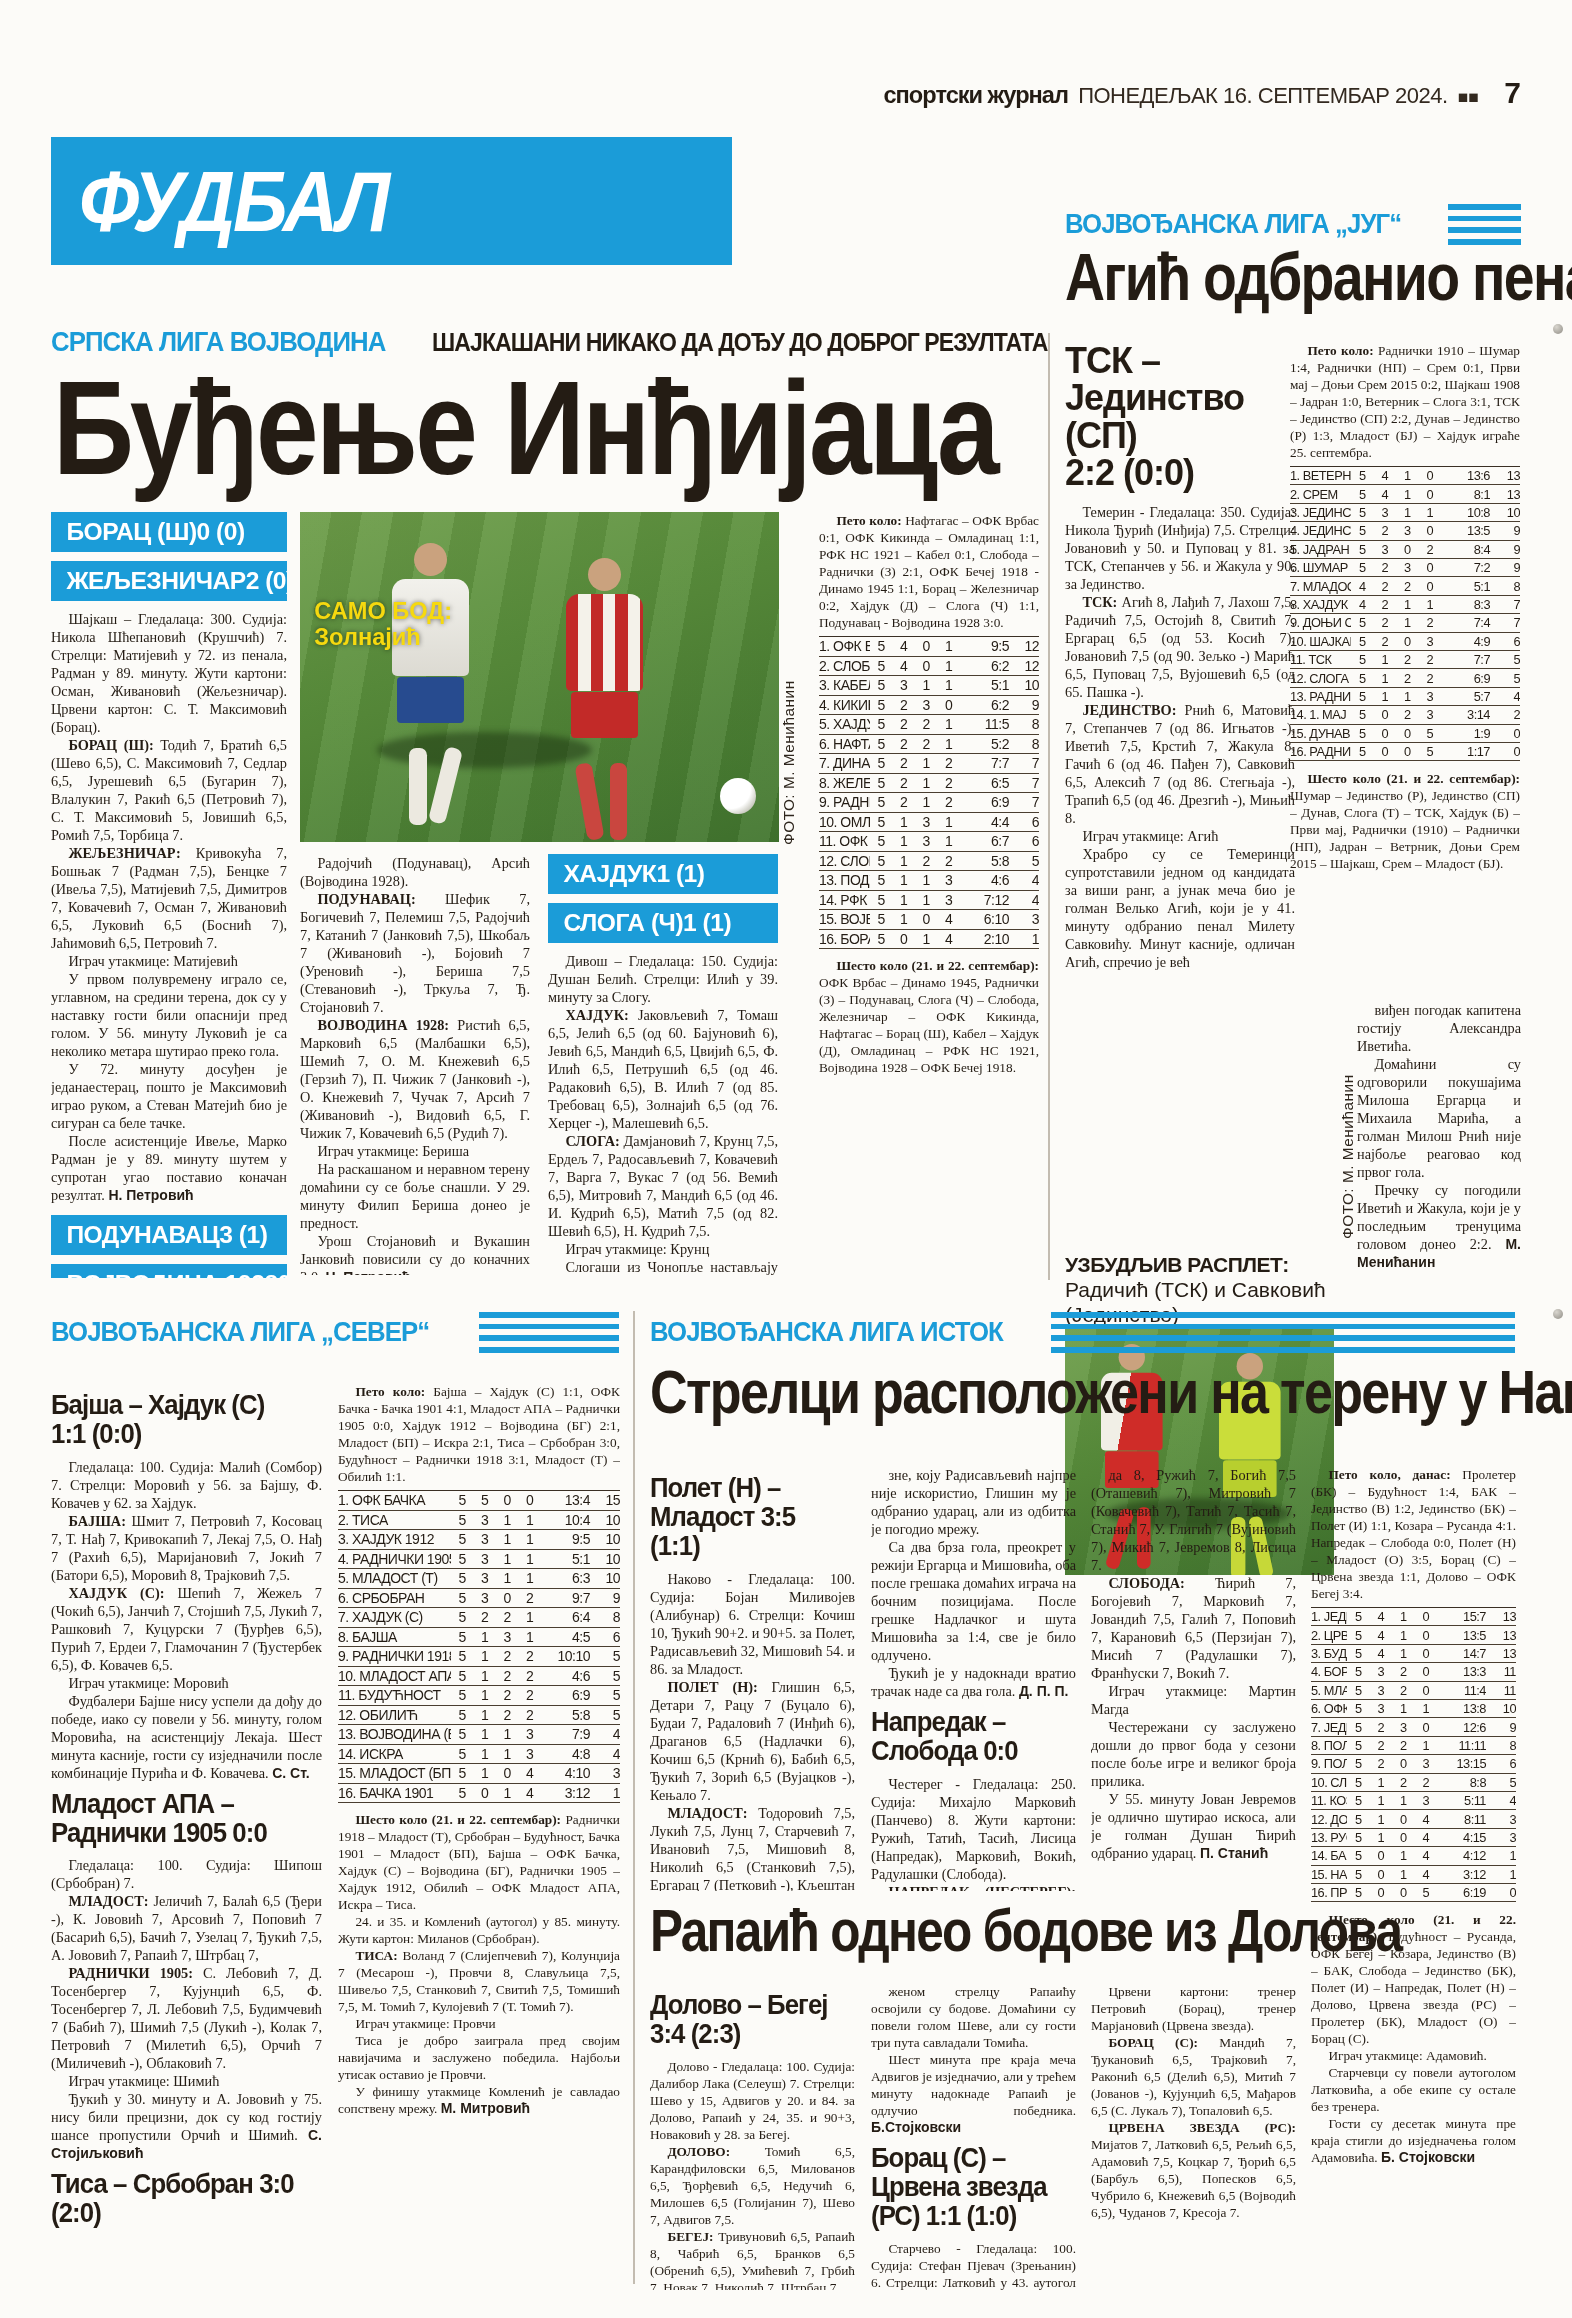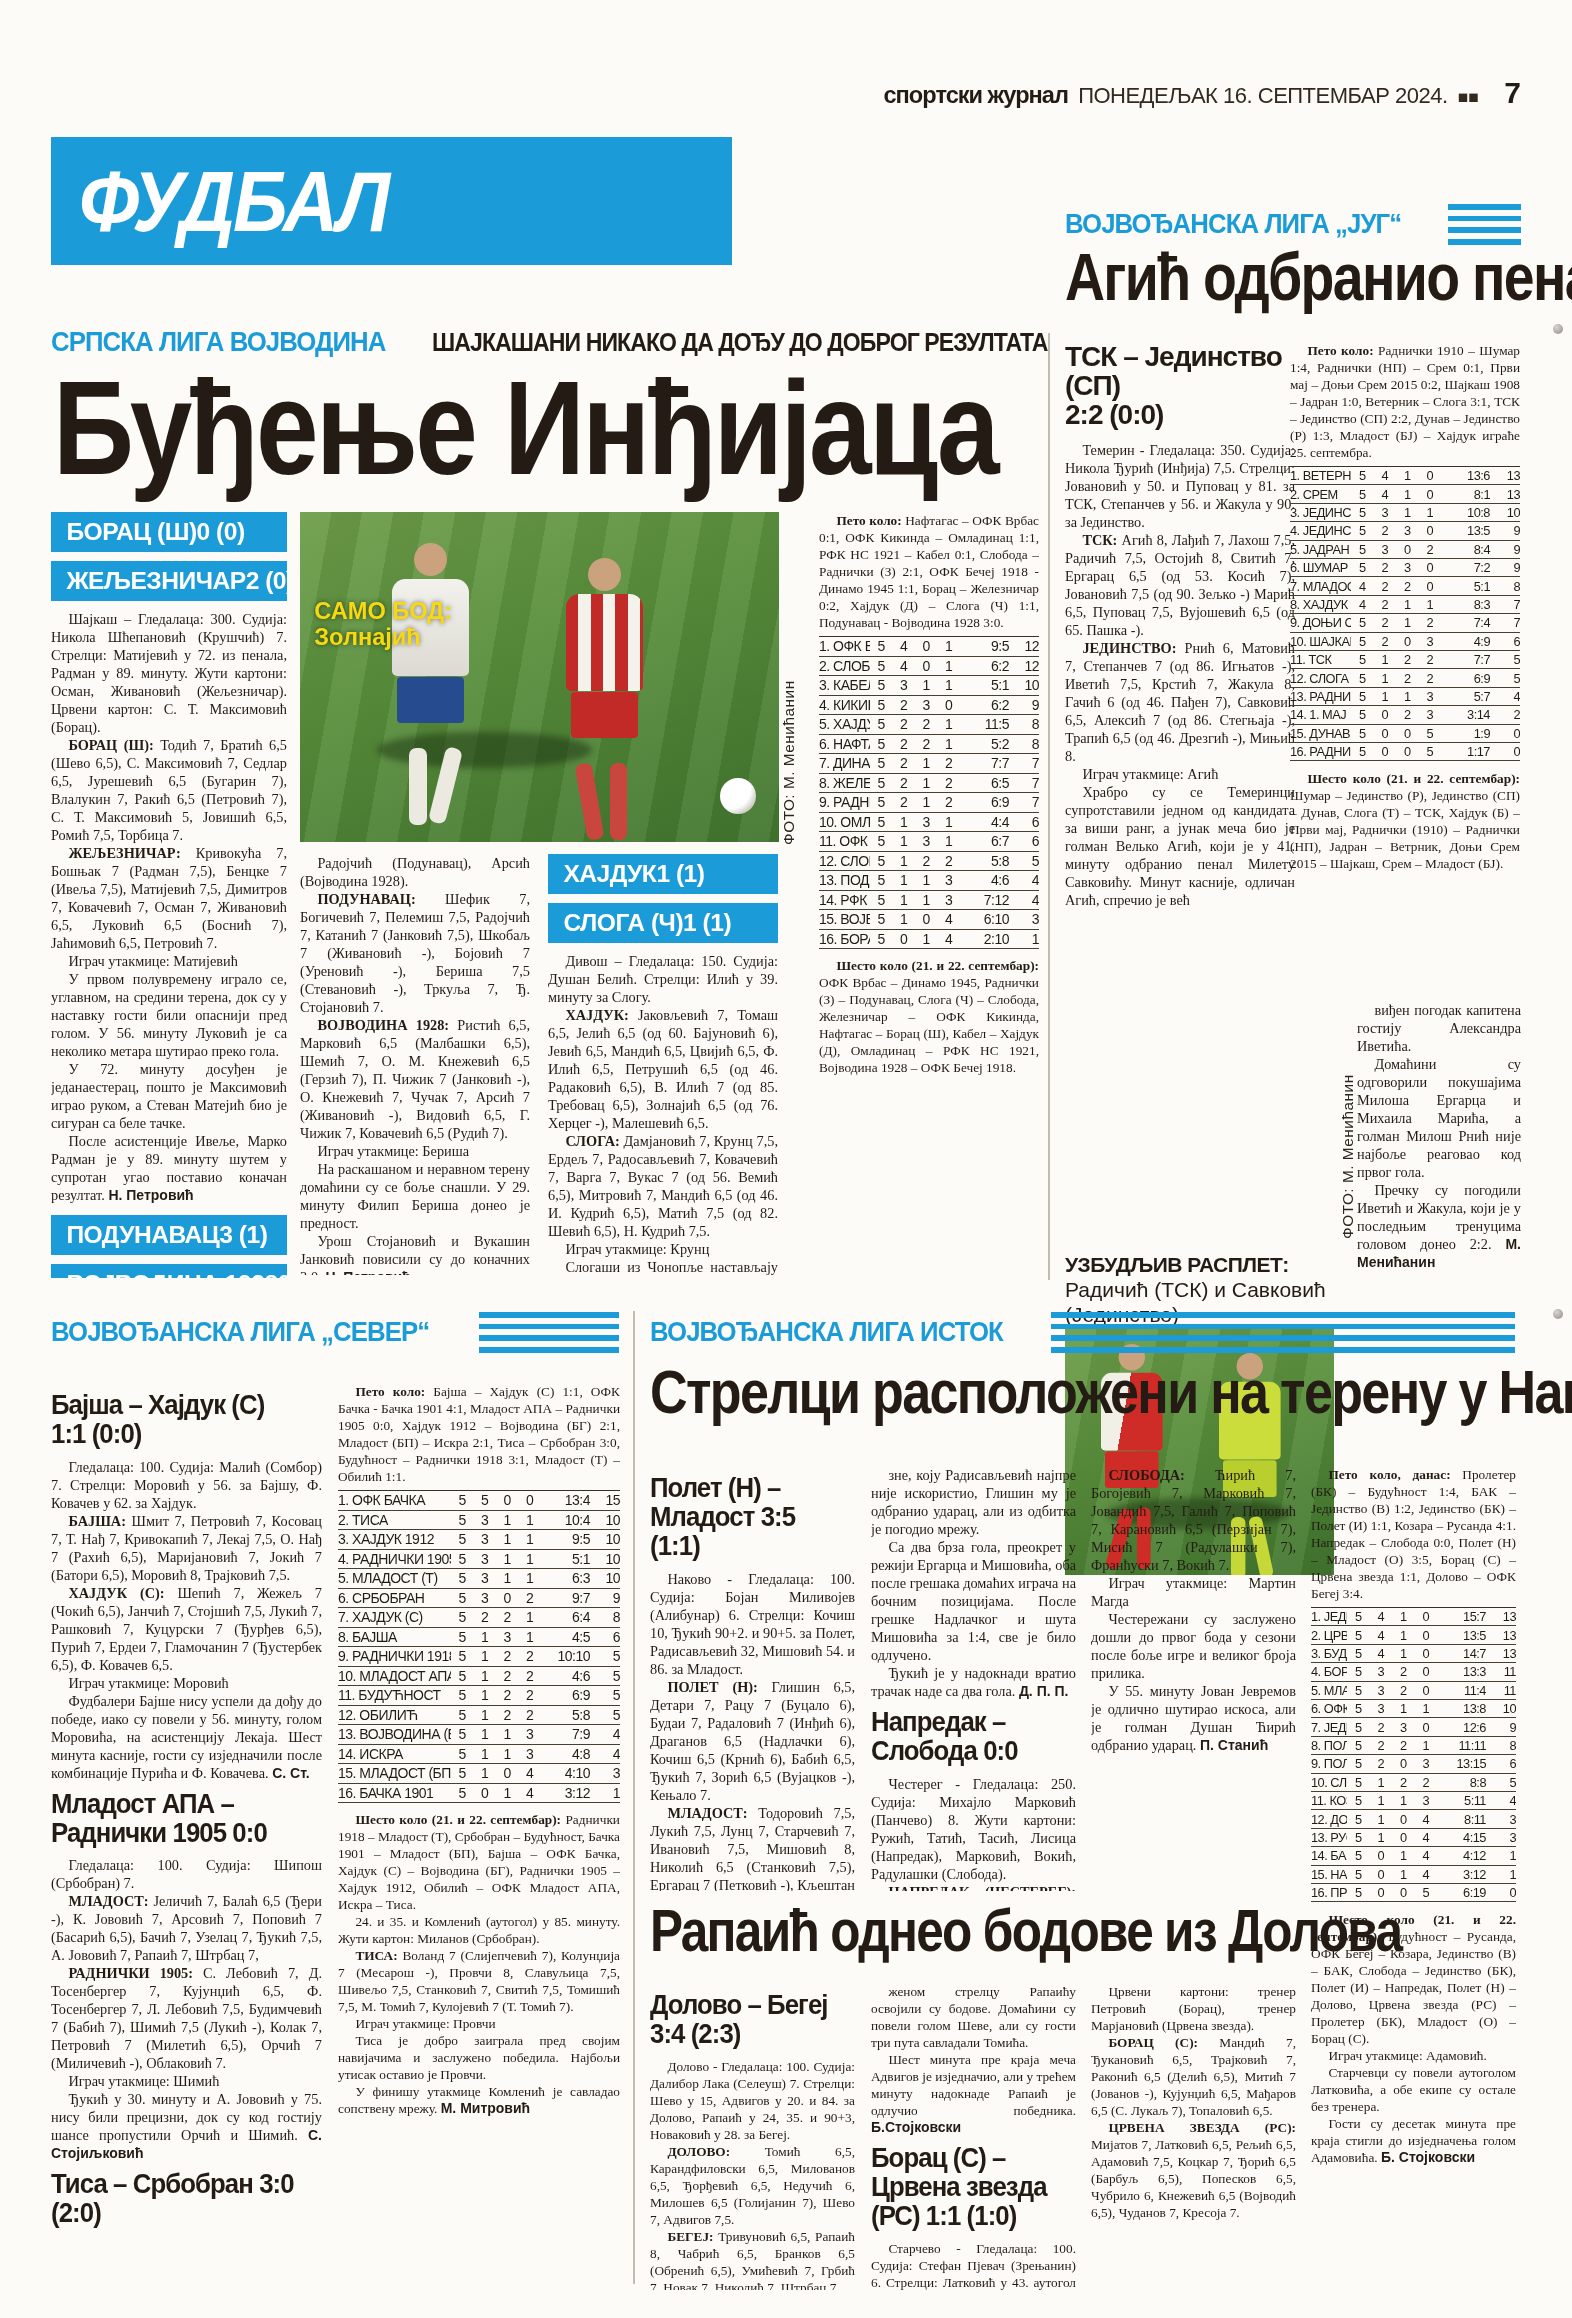--- a/index.html
+++ b/index.html
@@ -44,21 +44,21 @@
         justify-content:flex-start;padding:0 15.4px;margin-bottom:9.2px;}
   .sbox .t,.sbox .s{color:#fff;font-family:"Liberation Sans",sans-serif;font-weight:bold;
         font-size:24.6px;letter-spacing:-0.5px;white-space:nowrap;}
   
   .para{font-size:14.3px;line-height:18px;text-align:justify;text-indent:17.4px;margin:0;}
   .para b{font-family:"Liberation Serif",serif;}
   .para .byline{font-family:"Liberation Sans",sans-serif;font-weight:bold;font-size:14px;}
   .small .para{font-size:13.3px;line-height:17px;}
   .mhead{font-family:"Liberation Sans",sans-serif;font-weight:bold;font-size:28px;
          letter-spacing:-1px;line-height:1.04;margin:7.2px 0 9.2px 0;transform:scaleX(.92);transform-origin:0 0;}
-  .mhead2{font-family:"Liberation Sans",sans-serif;font-weight:bold;font-size:28px;
+  .mhead2{font-family:"Liberation Sans",sans-serif;font-weight:bold;font-size:36px;
          letter-spacing:-1px;line-height:1.04;}
   
   .stand{width:100%;border-top:1.5px solid #3a2f24;margin:5.1px 0 8.2px 0;}
   .trow{display:flex;align-items:center;height:19.5px;border-bottom:1px solid #4a3e30;
         font-family:"Liberation Sans",sans-serif;font-size:14px;letter-spacing:-0.5px;}
   .trow .tname{flex:1;white-space:nowrap;overflow:hidden;}
   .trow .tc{width:22.5px;text-align:center;}
   .trow .tg{width:49px;text-align:right;}
   .trow .tp{width:30px;text-align:right;}
   .tight .trow{height:18.4px;font-size:12.8px;}
@@ -773,20 +773,21 @@
       <p class="para">Ђукић је у надокнади вратио трачак наде са два гола. <b class="byline">Д. П. П.</b></p>
     </div>
   <div class="mhead">Напредак – Слобода 0:0</div>
   <div>
       <p class="para">Честерег - Гледалаца: 250. Судија: Михајло Марковић (Панчево) 8. Жути картони: Ружић, Татић, Тасић, Лисица (Напредак), Марковић, Вокић, Радулашки (Слобода).</p>
       <p class="para"><b>НАПРЕДАК (ЧЕСТЕРЕГ):</b> Маг-</p>
     </div>
 </div>
 <div class="abs clip" style="left:1091px;top:1466px;width:205px;height:425px;">
   <div>
+      <p class="para">да 8, Ружић 7, Богић 7,5 (Оташевић 7), Митровић 7 (Ковачевић 7), Татић 7, Тасић 7, Станић 7, У. Глигић 7 (Вујиновић 7), Микић 7, Јевремов 8, Лисица 7.</p>
       <p class="para"><b>СЛОБОДА:</b> Ћирић 7, Богојевић 7, Марковић 7, Јовандић 7,5, Галић 7, Поповић 7, Карановић 6,5 (Перзијан 7), Мисић 7 (Радулашки 7), Франћуски 7, Вокић 7.</p>
       <p class="para">Играч утакмице: Мартин Магда</p>
       <p class="para">Честережани су заслужено дошли до првог бода у сезони после боље игре и великог броја прилика.</p>
       <p class="para">У 55. минуту Јован Јевремов је одлично шутирао искоса, али је голман Душан Ћирић одбранио ударац. <b class="byline">П. Станић</b></p>
     </div>
 </div>
 <div class="abs clip small" style="left:1311px;top:1466px;width:205px;height:819px;">
   <div>
       <p class="para"><b>Пето коло, данас:</b> Пролетер (БК) – Будућност 1:4, БАК – Јединство (В) 1:2, Јединство (БК) – Полет (И) 1:1, Козара – Русанда 4:1. Напредак – Слобода 0:0, Полет (Н) – Младост (О) 3:5, Борац (С) – Црвена звезда 1:1, Долово – ОФК Бегеј 3:4.</p>
     </div>

